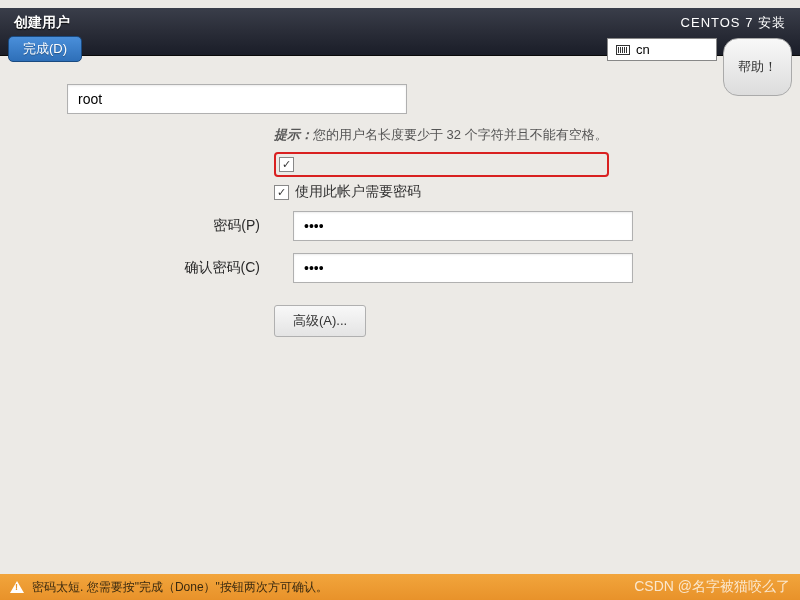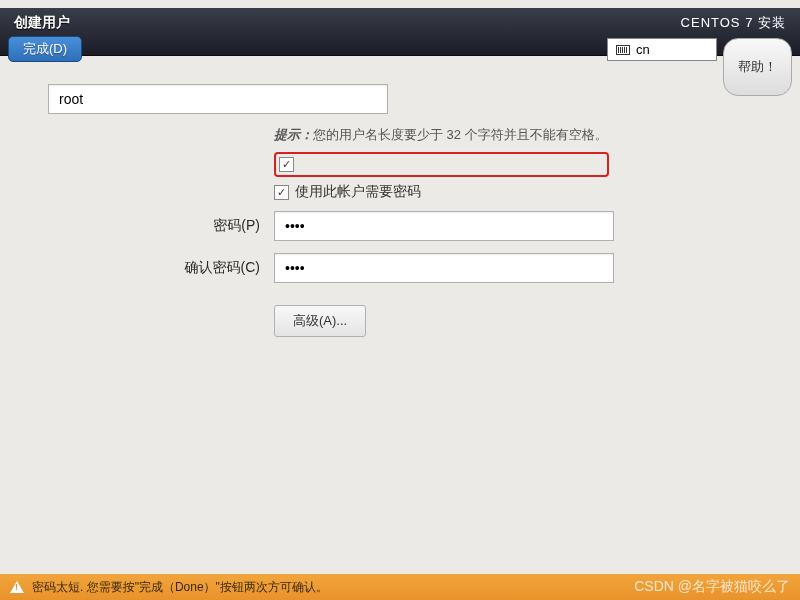--- a/index.html
+++ b/index.html
@@ -50,21 +50,21 @@
       padding: 19px 14px;
       border-radius: 15px;
       color: #333;
       font-size: 13px;
       cursor: pointer;
     }
     
     .form-area { padding: 28px 48px 0 48px; }
     .form-row { display: flex; align-items: center; margin-bottom: 12px; }
     .form-label { width: 226px; text-align: right; padding-right: 14px; font-size: 14px; color: #2a2a2a; }
-    .form-field { flex: 1; max-width: 340px; }
+    .form-field { flex: 1; max-width: 340px; margin-left: 19px; }
     .text-input {
       width: 100%;
       padding: 6px 10px;
       font-size: 14px;
       border: 1px solid #b0b0b0;
       background: #fff;
       box-shadow: inset 0 1px 2px rgba(0,0,0,0.08);
     }
     .hint-row { margin-left: 226px; font-size: 13px; color: #555; margin-bottom: 8px; }
     .hint-row .bold { font-weight: bold; font-style: italic; }

